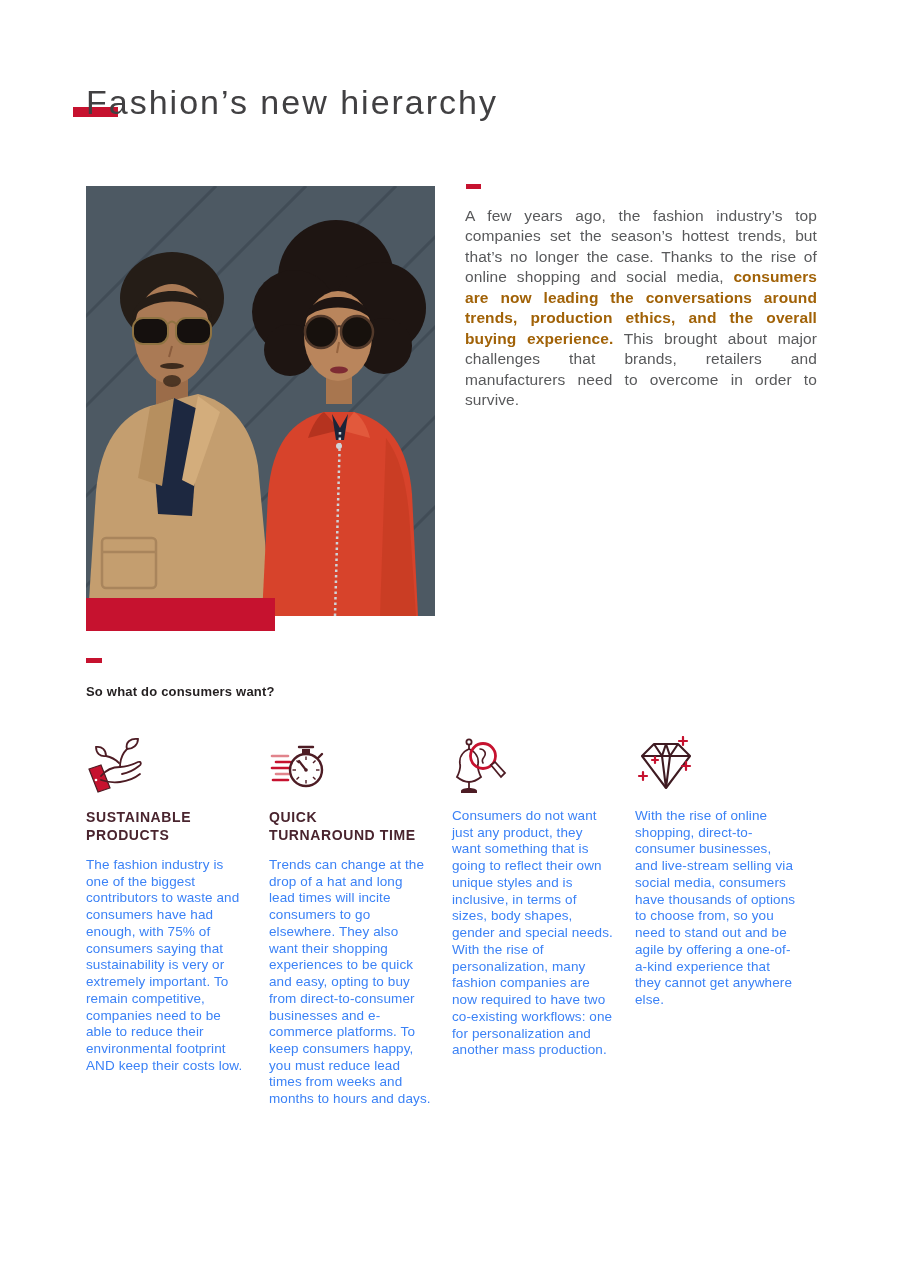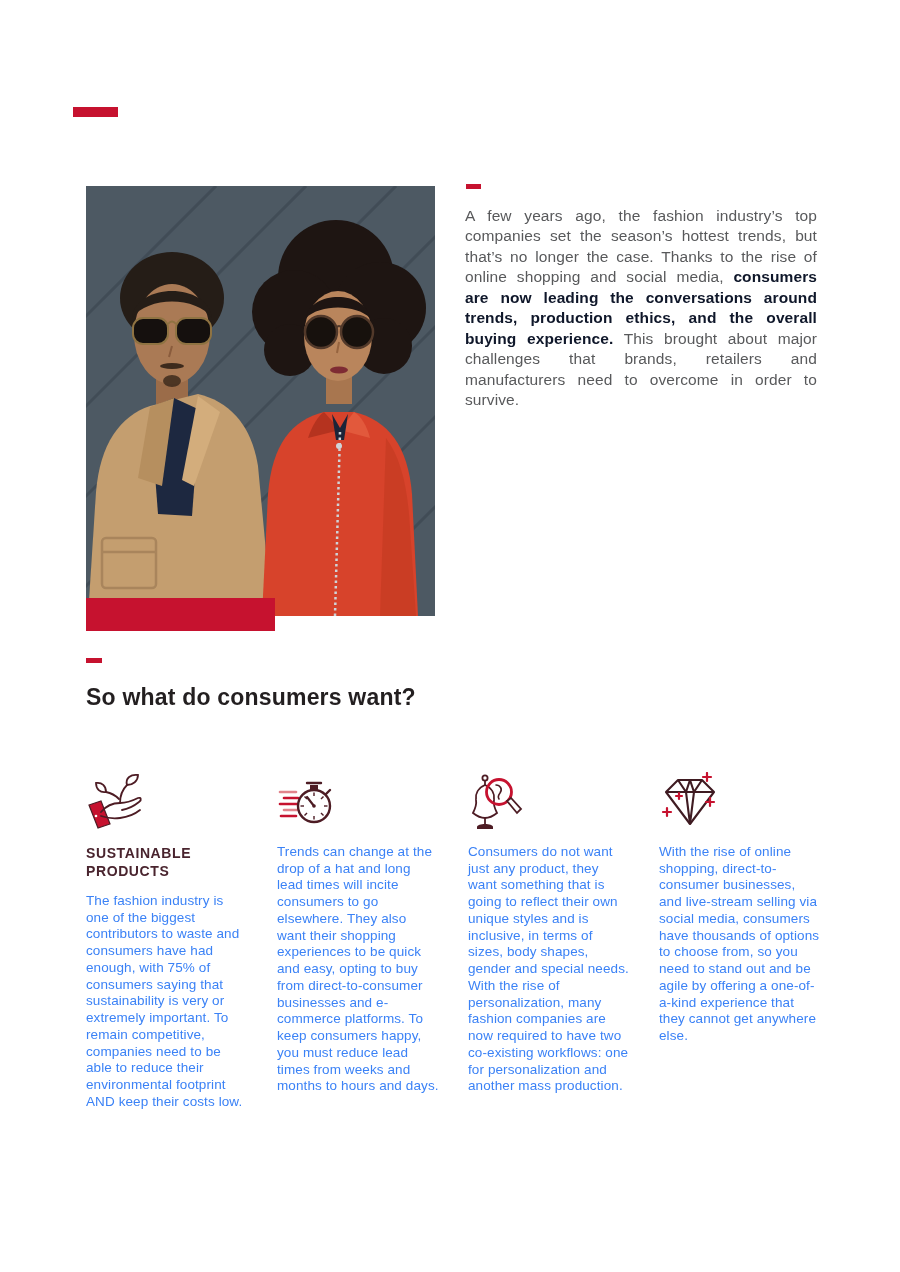--- a/index.html
+++ b/index.html
@@ -13,42 +13,43 @@
 
   
   .hero { position:absolute; left:86px; top:186px; width:349px; height:430px; overflow:hidden; z-index:1; }
   .hero svg { display:block; }
   .photo-overlay { position:absolute; left:86px; top:598px; width:189px; height:33px; background:#C6122F; z-index:3; }
 
   
   .intro-dash { position:absolute; left:466px; top:184px; width:15px; height:5px; background:#C6122F; }
   .intro { position:absolute; left:465px; top:206px; width:352px; font-size:15.5px; line-height:1.32;
            color:#58595B; text-align:justify; letter-spacing:0.1px; }
-  .intro .hl { font-weight:bold; color:#0f172a; }
+  .intro .hl { font-weight:bold; color:#a16207; }
 
   
   .section-dash { position:absolute; left:86px; top:658px; width:16px; height:5px; background:#C6122F; }
-  .section-heading { position:absolute; left:86px; top:684px; font-size:23px; font-weight:bold;
+  .section-heading { position:absolute; left:86px; top:684px; font-size:13px; font-weight:bold;
                      color:#231F20; letter-spacing:0.2px; }
 
   
-  .cols { position:absolute; left:86px; top:772px; width:740px; display:grid;
-          grid-template-columns:repeat(4, 158px); column-gap:33px; }
+  .cols { position:absolute; left:86px; top:736px; width:740px; display:grid;
+          grid-template-columns:repeat(4, 158px); column-gap:25px; }
   .col { position:relative; }
   .icon-box { height:58px; margin-bottom:14px; display:flex; align-items:flex-end; }
   .col-heading { font-size:14px; font-weight:bold; color:#49242E; letter-spacing:0.6px;
                  line-height:1.32; white-space:pre-line; width:172px; margin-bottom:12px; }
   .col-body { font-size:13.5px; line-height:1.24; color:#3b82f6; letter-spacing:0.1px; width:162px; }
 </style>
 </head>
 <body>
 
 <div class="page">
 
   <div class="title-bar"></div>
+  <h1 class="page-title">Fashion’s new hierarchy</h1>
 
   <div class="hero" aria-label="Two people wearing sunglasses against a dark slate wall; man in tan jacket, woman with afro hair in red bomber jacket">
     <svg width="349" height="430" viewBox="0 0 349 430">
       <rect width="349" height="430" fill="#4d5963"></rect>
       <g stroke="#414c56" stroke-width="3">
         <line x1="-300" y1="430" x2="130" y2="0"></line>
         <line x1="-210" y1="430" x2="220" y2="0"></line>
         <line x1="-120" y1="430" x2="310" y2="0"></line>
         <line x1="-30" y1="430" x2="400" y2="0"></line>
         <line x1="60" y1="430" x2="490" y2="0"></line>
@@ -154,20 +155,22 @@
             <line x1="27.5" y1="24.5" x2="30" y2="27"></line>
             <line x1="44" y1="41" x2="46.5" y2="43.5"></line>
           </g>
           <line x1="37" y1="34" x2="30" y2="25" stroke="#4D1C24" stroke-width="2.2" stroke-linecap="round"></line>
           <circle cx="37" cy="34" r="1.8" fill="#4D1C24"></circle>
           <rect x="33" y="13" width="8" height="5" fill="#4D1C24"></rect>
           <line x1="30" y1="11" x2="44" y2="11" stroke="#4D1C24" stroke-width="2.4" stroke-linecap="round"></line>
           <line x1="49" y1="22" x2="53" y2="18" stroke="#4D1C24" stroke-width="2.4" stroke-linecap="round"></line>
         </svg>
       </div>
+      <div class="col-heading">QUICK
+TURNAROUND TIME</div>
       <div class="col-body">Trends can change at the drop of a hat and long lead times will incite consumers to go elsewhere. They also want their shopping experiences to be quick and easy, opting to buy from direct-to-consumer businesses and e-commerce platforms. To keep consumers happy, you must reduce lead times from weeks and months to hours and days.</div>
     </div>
 
     <div class="col">
       <div class="icon-box">
         <svg width="58" height="58" viewBox="0 0 58 58">
           <g fill="none" stroke="#4D1C24" stroke-width="1.8" stroke-linecap="round">
             <circle cx="17" cy="6" r="2.6"></circle>
             <line x1="17" y1="9" x2="17" y2="13"></line>
             <path d="M17,13 C10,16 7,22 8,28 C9,33 7,37 5,41 C10,45 14,46 17,46 C20,46 24,45 29,41 C27,37 25,33 26,28 C27,22 24,16 17,13 Z"></path>

